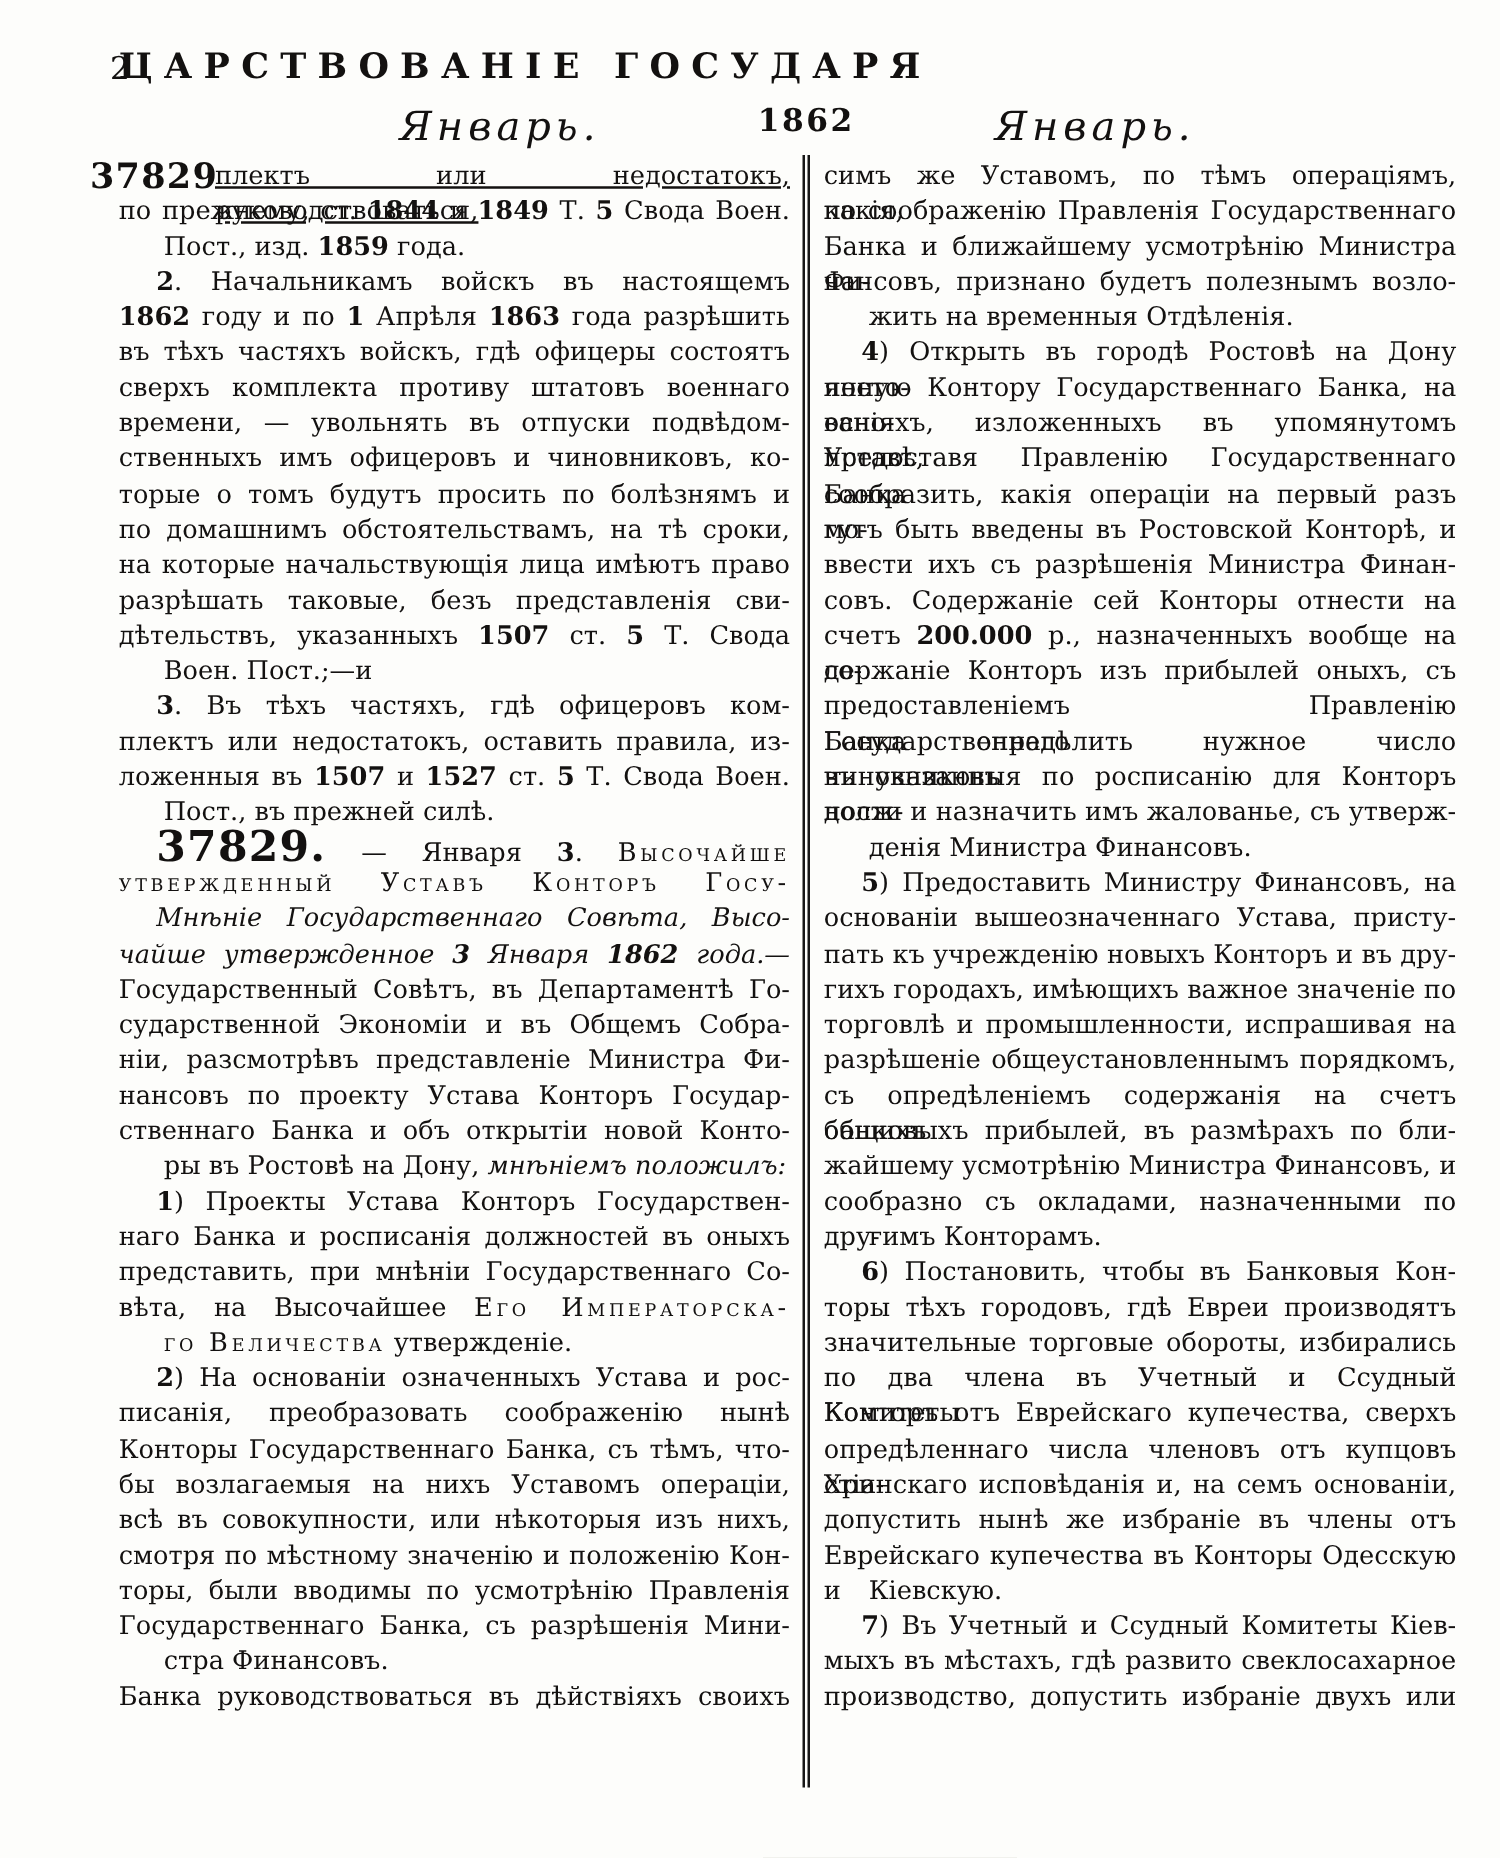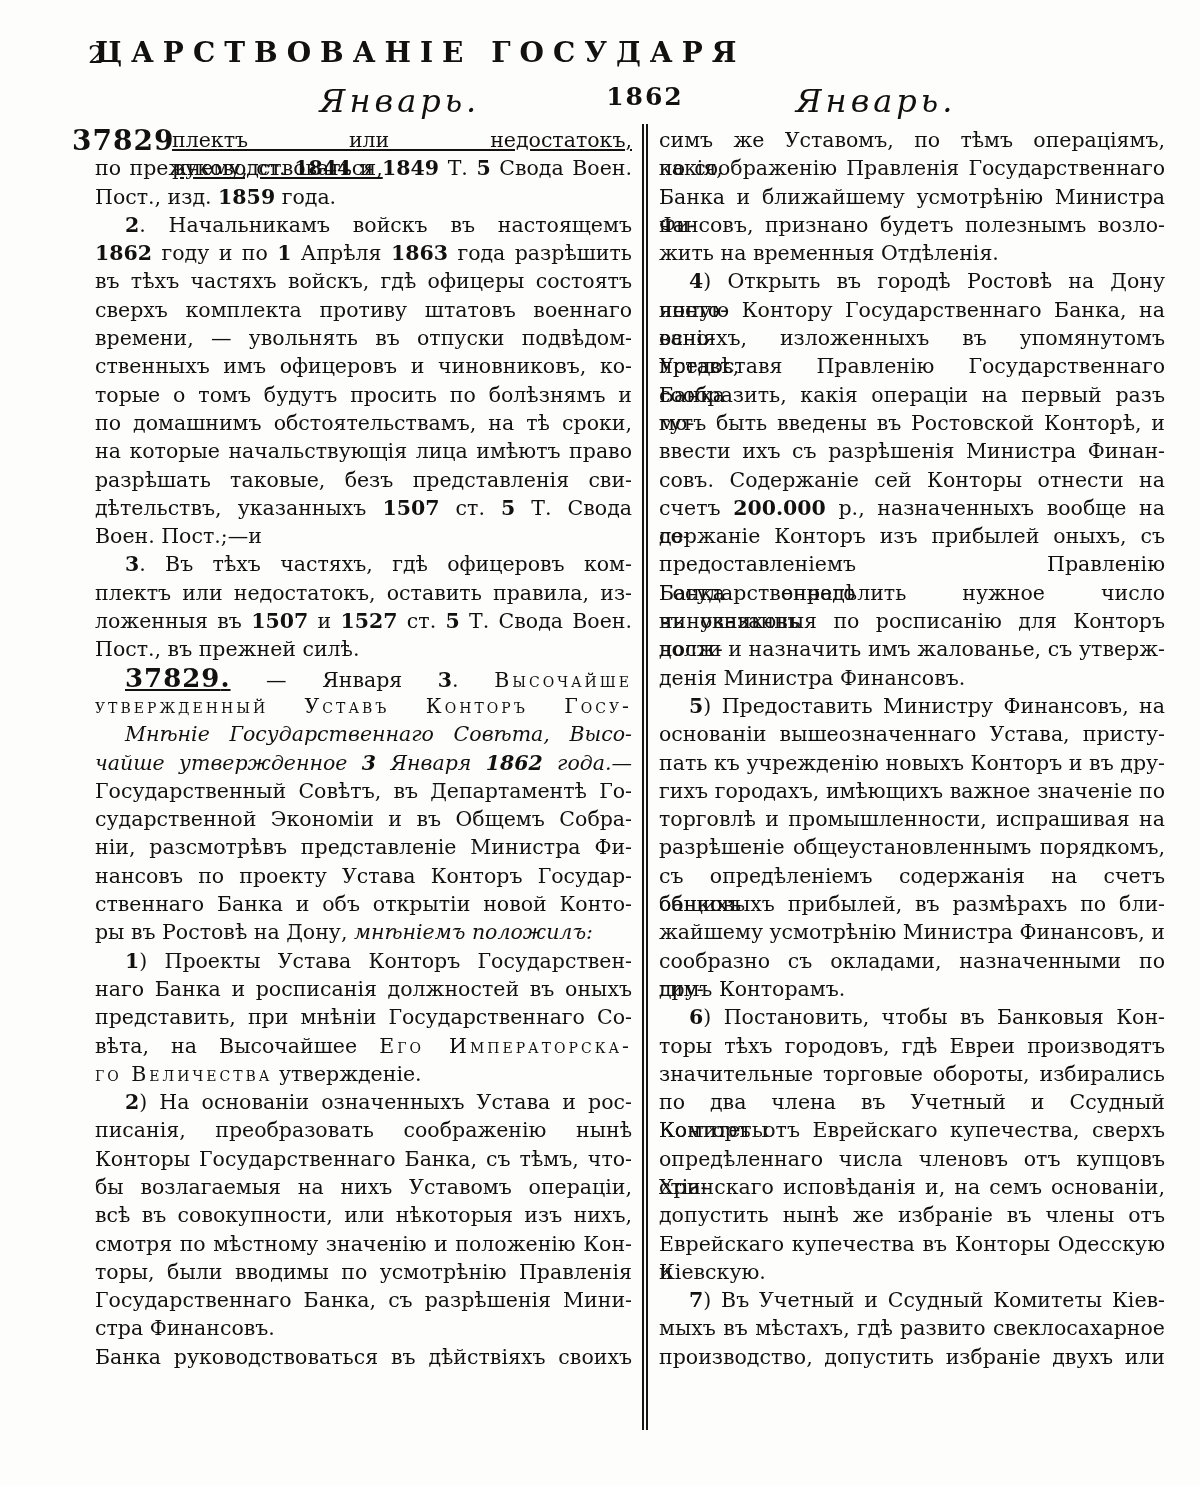--- a/index.html
+++ b/index.html
@@ -48,25 +48,25 @@
     position:absolute;left:642px;top:124px;height:1306px;width:6px;
     border-left:2px solid #161616;border-right:2px solid #161616;
     box-sizing:border-box;
   }
   
   .line{
     text-align:justify;
     text-align-last:justify;
     height:28.3px;overflow:visible;
   }
-  .line.end{text-align-last:left;}
+  .line.end{text-align-last:left;margin-left:36px;}
   .line.ind{text-indent:30px;}
   .line.hang{padding-left:77px;text-decoration:underline;}
   .seg-it{font-style:italic;}
-  .seg-b{font-weight:700;font-size:26px;letter-spacing:1px;text-decoration:underline;}
+  .seg-b{font-weight:700;font-size:34px;letter-spacing:1px;}
   .seg-sc{font-variant:small-caps;font-variant-caps:small-caps;letter-spacing:3px;}
   .num{font-weight:700;}
 </style>
 </head>
 <body>
 
 <div id="page">
 
   <div class="pageno">2</div>
 

